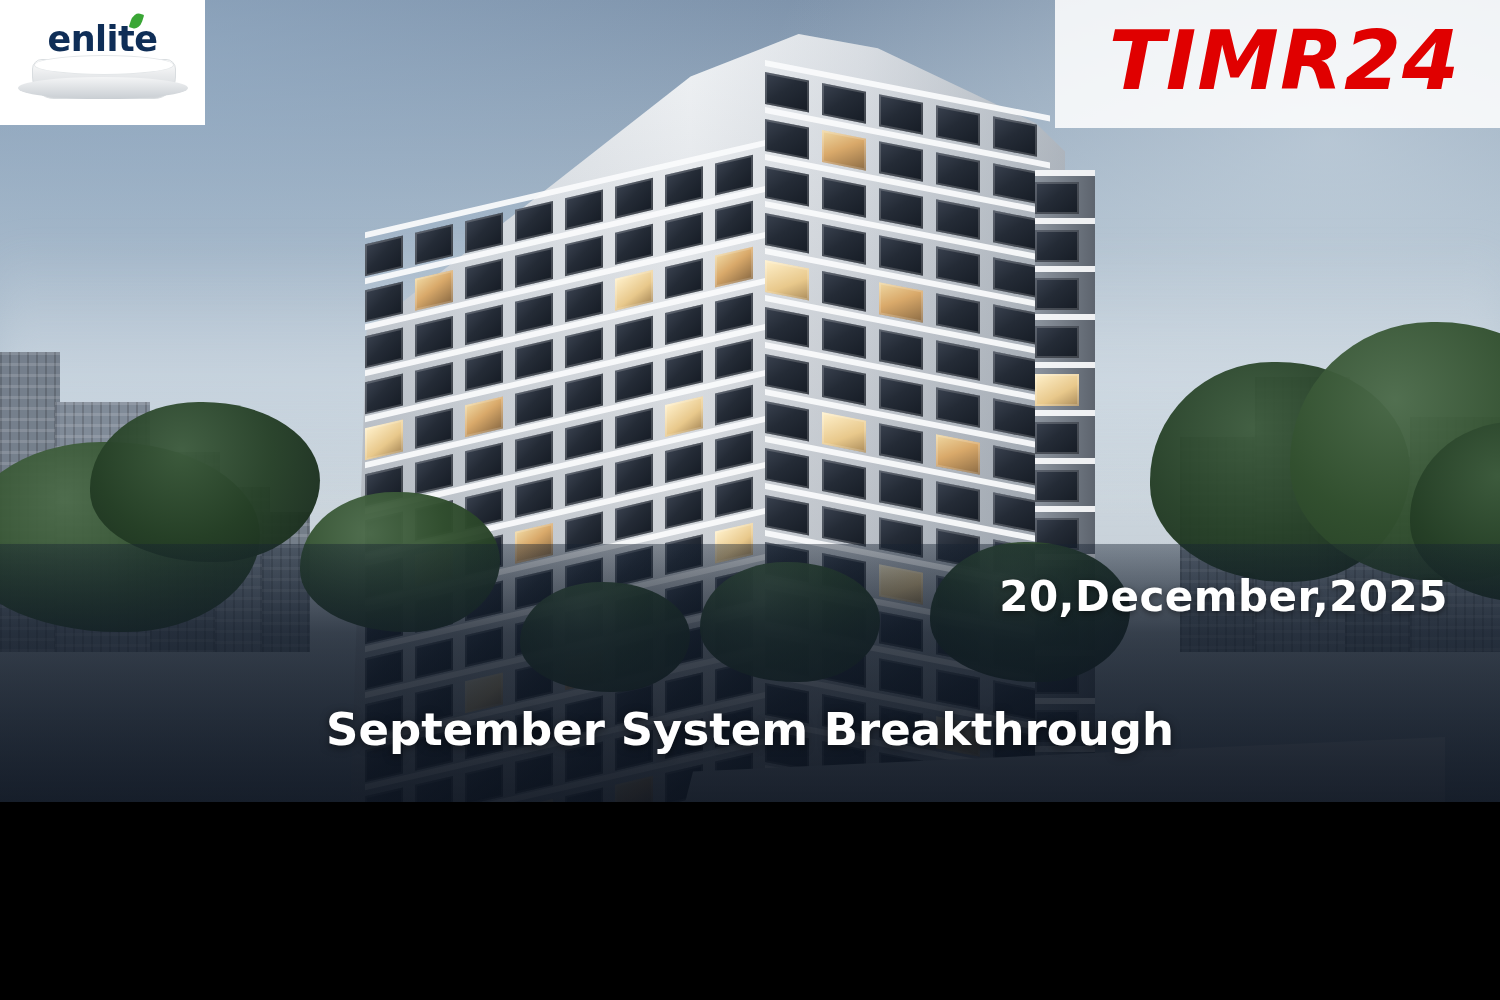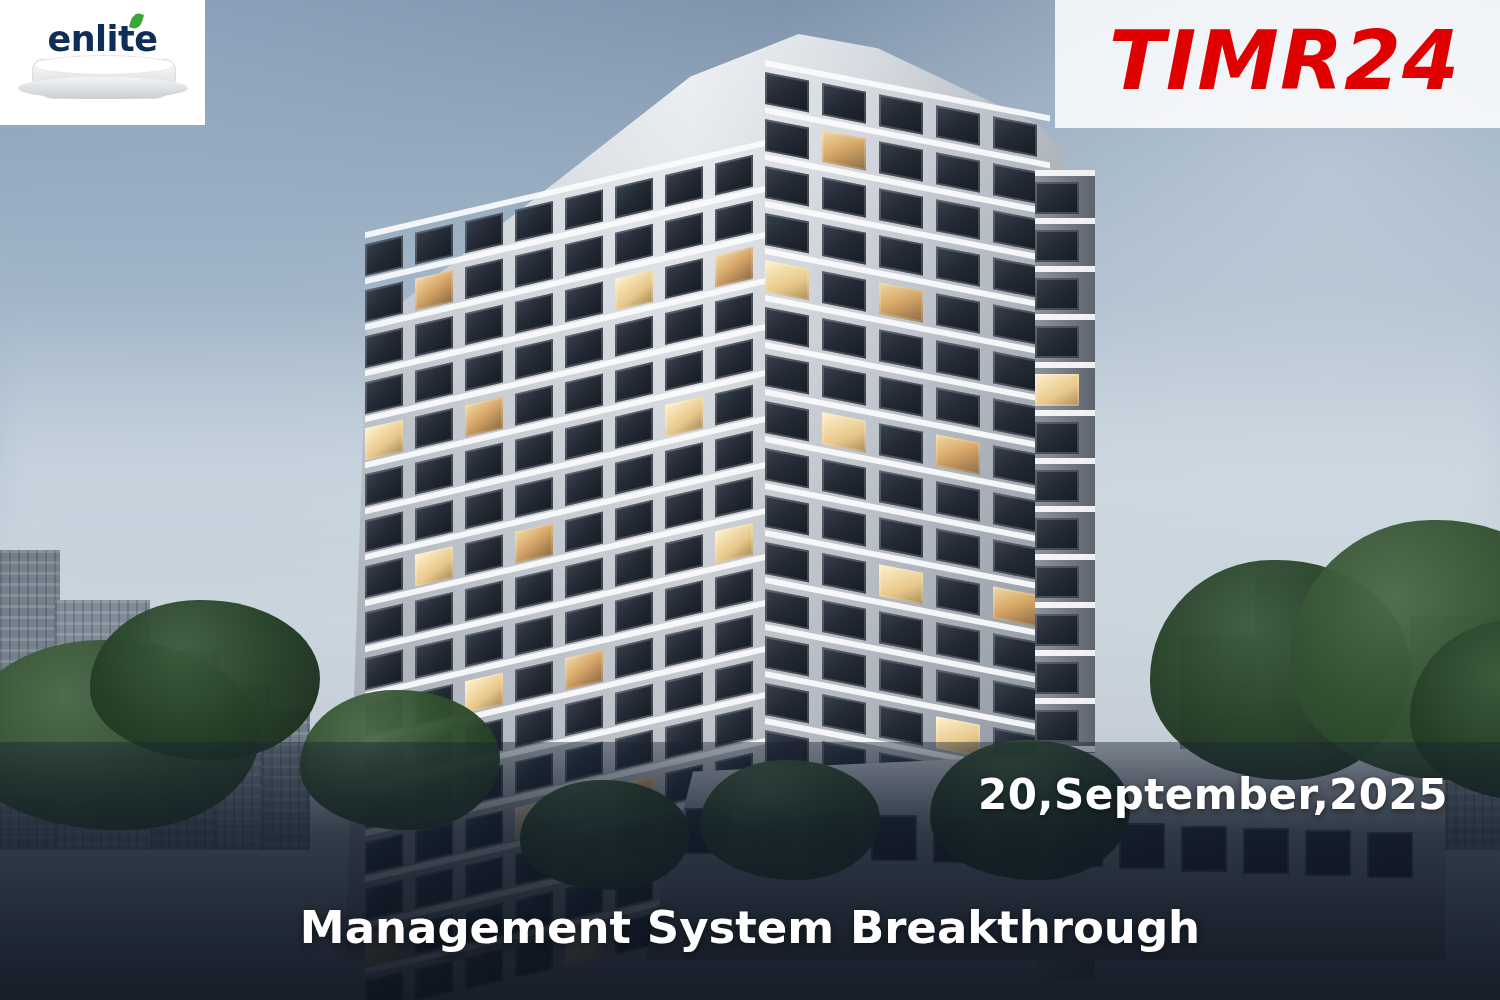--- a/index.html
+++ b/index.html
@@ -3,21 +3,21 @@
 <meta charset="utf-8">
 <style>
   html, body {
     margin: 0;
     padding: 0;
     background: #000;
   }
   .canvas {
     position: relative;
     width: 1500px;
-    height: 1000px;
+    height: 802px;
     overflow: hidden;
     font-family: "Liberation Sans", sans-serif;
     background: #0d1a2b;
   }
 
   
   .sky {
     position: absolute;
     inset: 0;
     background:
@@ -711,19 +711,19 @@
       <div class="lip"></div>
       <div class="top"></div>
     </div>
   </div>
 
   <div class="badge-box">
     <div class="badge-text">TIMR24</div>
   </div>
 
   <div class="caption-bar">
-    <div class="caption-date">20,September,2025</div>
+    <div class="caption-date">20,December,2025</div>
     <div class="caption-title">
       <br>
-      <span>Management System Breakthrough</span>
+      <span>September System Breakthrough</span>
     </div>
   </div>
 </div>
 
 </body></html>

